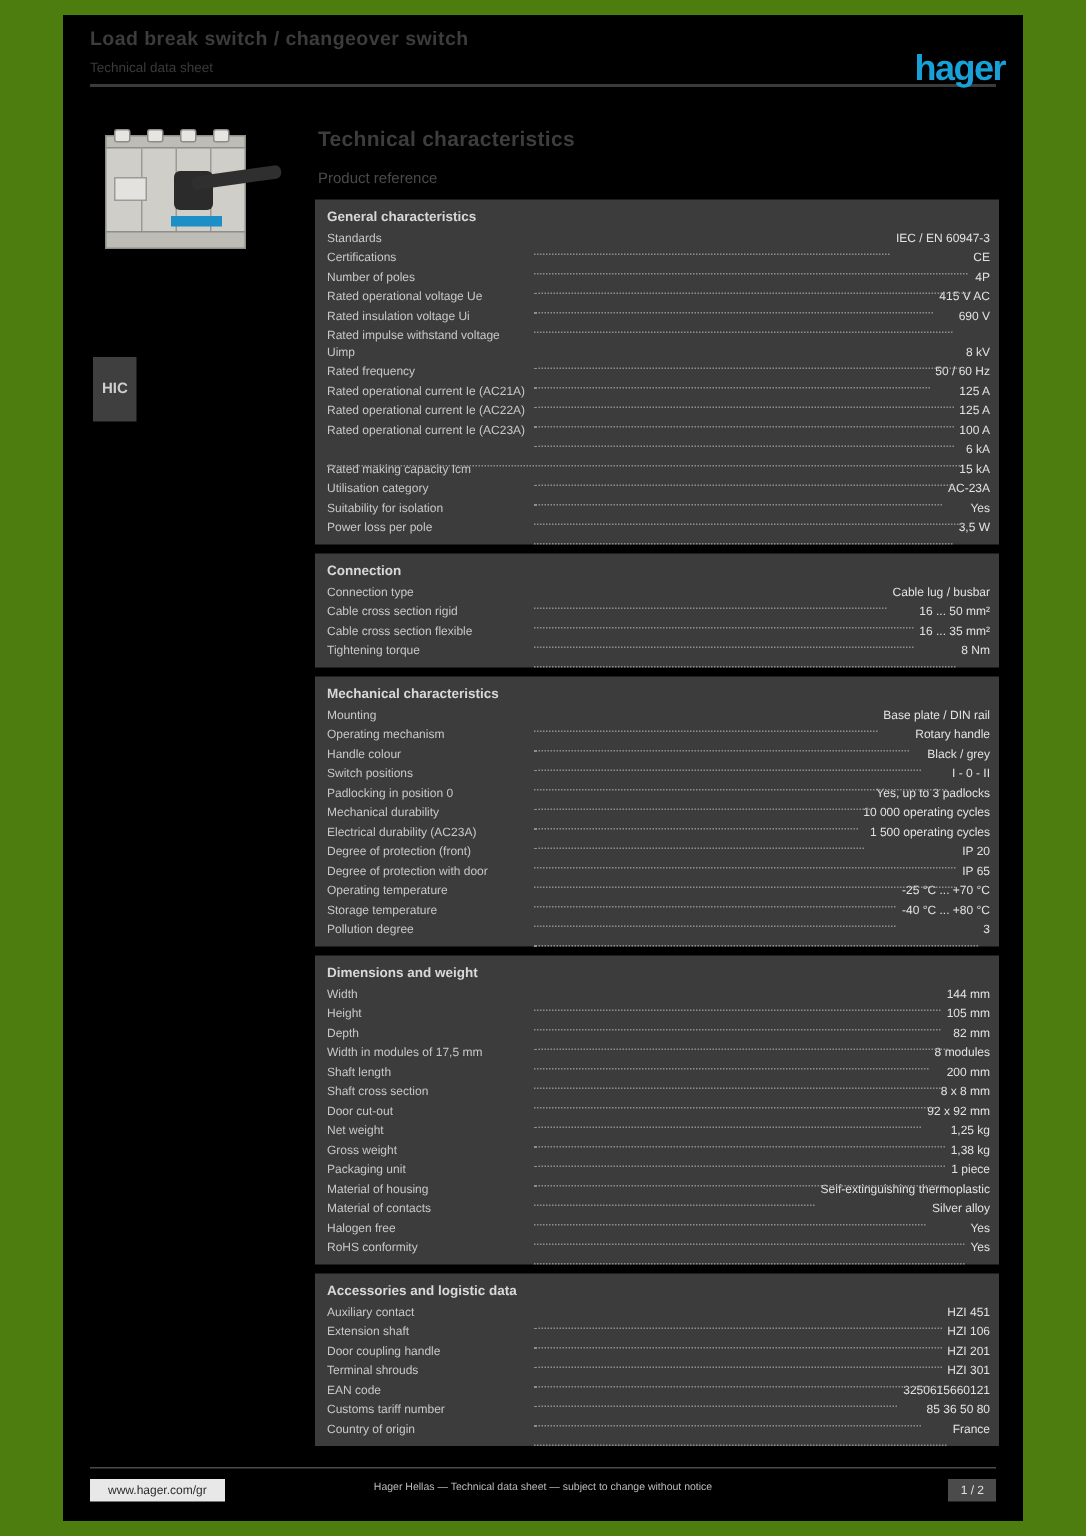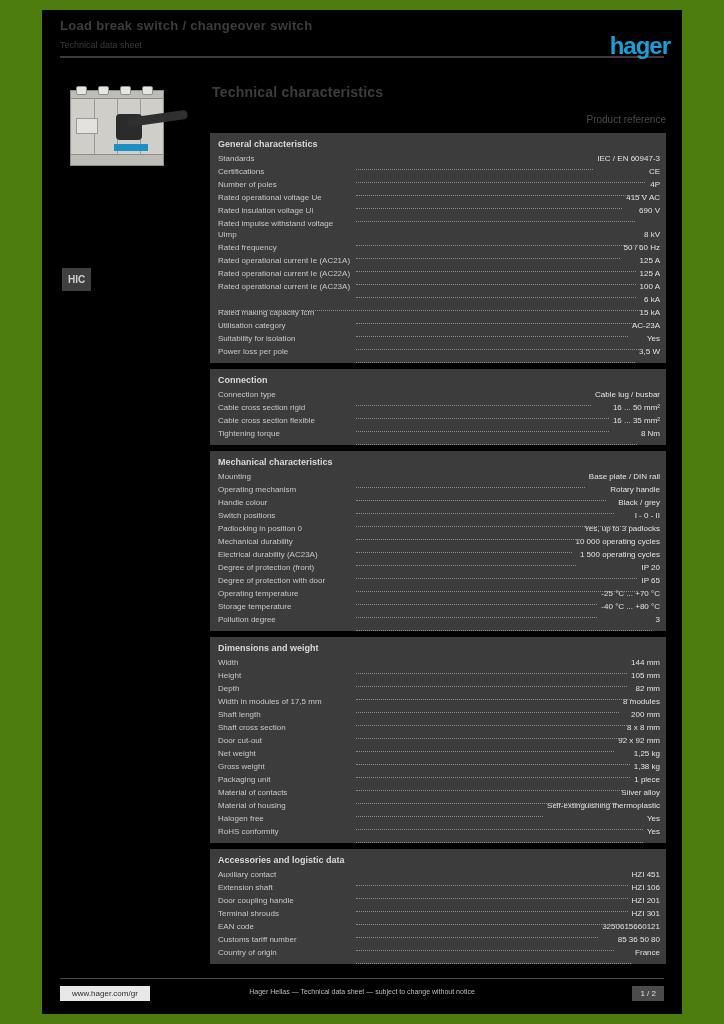--- a/index.html
+++ b/index.html
@@ -86,35 +86,35 @@
   }
   .dev-blue {
     position: absolute; left: 52px; top: 60px; width: 34px; height: 7px;
     background: #1b8fc6;
   }
   .dev-label {
     position: absolute; left: 14px; top: 34px; width: 22px; height: 16px;
     background: #e3e2de; border: 1px solid #9b9a96;
   }
   .ref-box {
-    margin-top: 92px; margin-left: 6px;
+    margin-top: 62px; margin-left: 6px;
     font-size: 10px; font-weight: bold; color: #cfcfcf;
-    background: #3f3f3f; display: inline-block; padding: 6px 6px;
+    background: #3f3f3f; display: inline-block; padding: 16px 6px;
   }
 
   
   .rightcol {
     position: absolute; left: 168px; top: 74px; width: 456px;
   }
   .doc-title {
     font-size: 14px; font-weight: bold; color: #3d3d3d;
     letter-spacing: .2px; margin: 0 0 14px 2px;
   }
   .doc-subtitle {
-    font-size: 10px; color: #4a4a4a; margin: 0 0 8px 2px; text-align: right;
+    font-size: 10px; color: #4a4a4a; margin: 0 0 8px 2px;
   }
   .block {
     background: #3c3c3c;
     margin-bottom: 6px;
     padding: 4px 6px 5px 6px;
   }
   .block-head {
     font-size: 9px; font-weight: bold; color: #d8d8d8;
     margin: 2px 0 3px 2px;
   }
@@ -405,28 +405,28 @@
               <div class="k">Gross weight</div>
               <div class="dots"></div>
               <div class="v">1,38 kg</div>
             </div>
             <div class="row">
               <div class="k">Packaging unit</div>
               <div class="dots"></div>
               <div class="v">1 piece</div>
             </div>
             <div class="row">
+              <div class="k">Material of housing</div>
+              <div class="dots"></div>
+              <div class="v">Self-extinguishing thermoplastic</div>
+            </div>
+            <div class="row">
               <div class="k">Material of contacts</div>
               <div class="dots"></div>
               <div class="v">Silver alloy</div>
-            </div>
-            <div class="row">
-              <div class="k">Material of housing</div>
-              <div class="dots"></div>
-              <div class="v">Self-extinguishing thermoplastic</div>
             </div>
             <div class="row">
               <div class="k">Halogen free</div>
               <div class="dots"></div>
               <div class="v">Yes</div>
             </div>
             <div class="row">
               <div class="k">RoHS conformity</div>
               <div class="dots"></div>
               <div class="v">Yes</div>

